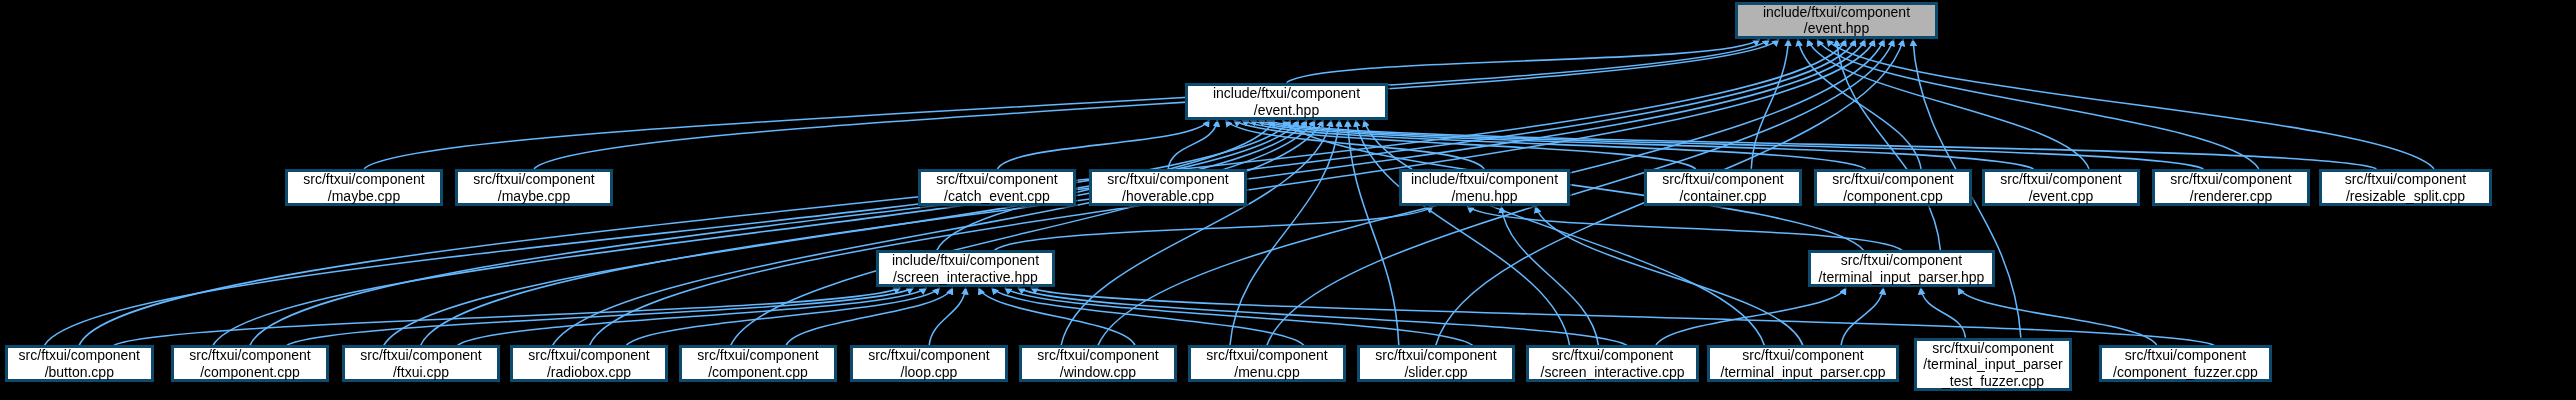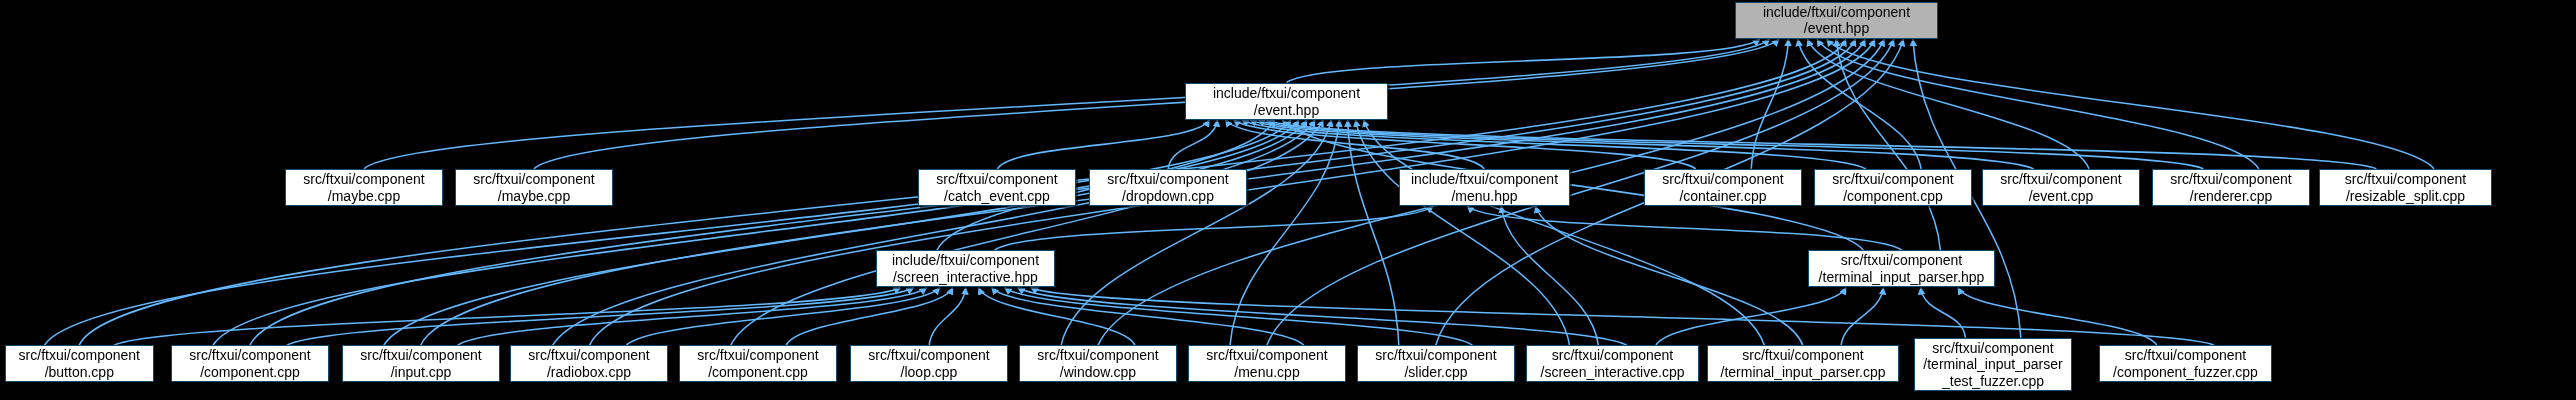--- a/index.html
+++ b/index.html
@@ -19,21 +19,21 @@
     position: absolute;
     left: 0;
     top: 0;
     width: 2576px;
     height: 400px;
     pointer-events: none;
   }
   .node {
     position: absolute;
     box-sizing: border-box;
-    border: 1px solid #0c4a6e;
+    border: 3px solid #0c4a6e;
     background: #ffffff;
     color: #000000;
     display: flex;
     flex-direction: column;
     align-items: center;
     justify-content: center;
     font-size: 14px;
     line-height: 1.18;
     text-align: center;
     white-space: pre;
@@ -113,32 +113,32 @@
         <path d="M 2248 360 C 2232.475 332, 2056.525 328, 2041 300" fill="none" stroke="#63b8ff" stroke-width="1.6" marker-end="url(#arrow)"></path>
         <path d="M 2308 360 C 2250.5 332, 1132 328, 1074.5 300" fill="none" stroke="#63b8ff" stroke-width="1.6" marker-end="url(#arrow)"></path>
       </g>
   </svg>
   <div id="node-layer">
       <div class="node highlight" style="left: 1735px; top: 1.9px; width: 203px; height: 37px;"><span>include/ftxui/component</span><span>/event.hpp</span></div>
       <div class="node" style="left: 1185px; top: 83px; width: 203px; height: 37px;"><span>include/ftxui/component</span><span>/event.hpp</span></div>
       <div class="node" style="left: 285px; top: 169px; width: 158px; height: 37px;"><span>src/ftxui/component</span><span>/maybe.cpp</span></div>
       <div class="node" style="left: 455px; top: 169px; width: 158px; height: 37px;"><span>src/ftxui/component</span><span>/maybe.cpp</span></div>
       <div class="node" style="left: 918px; top: 169px; width: 158px; height: 37px;"><span>src/ftxui/component</span><span>/catch_event.cpp</span></div>
-      <div class="node" style="left: 1089px; top: 169px; width: 158px; height: 37px;"><span>src/ftxui/component</span><span>/dropdown.cpp</span></div>
+      <div class="node" style="left: 1089px; top: 169px; width: 158px; height: 37px;"><span>src/ftxui/component</span><span>/hoverable.cpp</span></div>
       <div class="node" style="left: 1399px; top: 169px; width: 171px; height: 37px;"><span>include/ftxui/component</span><span>/menu.hpp</span></div>
       <div class="node" style="left: 1644px; top: 169px; width: 158px; height: 37px;"><span>src/ftxui/component</span><span>/container.cpp</span></div>
       <div class="node" style="left: 1814px; top: 169px; width: 158px; height: 37px;"><span>src/ftxui/component</span><span>/component.cpp</span></div>
       <div class="node" style="left: 1982px; top: 169px; width: 158px; height: 37px;"><span>src/ftxui/component</span><span>/event.cpp</span></div>
       <div class="node" style="left: 2152px; top: 169px; width: 158px; height: 37px;"><span>src/ftxui/component</span><span>/renderer.cpp</span></div>
       <div class="node" style="left: 2319px; top: 169px; width: 173px; height: 37px;"><span>src/ftxui/component</span><span>/resizable_split.cpp</span></div>
       <div class="node" style="left: 876px; top: 250px; width: 179px; height: 37px;"><span>include/ftxui/component</span><span>/screen_interactive.hpp</span></div>
       <div class="node" style="left: 1808px; top: 250px; width: 187px; height: 37px;"><span>src/ftxui/component</span><span>/terminal_input_parser.hpp</span></div>
       <div class="node" style="left: 4.8px; top: 345px; width: 149px; height: 37px;"><span>src/ftxui/component</span><span>/button.cpp</span></div>
       <div class="node" style="left: 171px; top: 345px; width: 158px; height: 37px;"><span>src/ftxui/component</span><span>/component.cpp</span></div>
-      <div class="node" style="left: 342px; top: 345px; width: 158px; height: 37px;"><span>src/ftxui/component</span><span>/input.cpp</span></div>
+      <div class="node" style="left: 342px; top: 345px; width: 158px; height: 37px;"><span>src/ftxui/component</span><span>/ftxui.cpp</span></div>
       <div class="node" style="left: 510px; top: 345px; width: 158px; height: 37px;"><span>src/ftxui/component</span><span>/radiobox.cpp</span></div>
       <div class="node" style="left: 679px; top: 345px; width: 158px; height: 37px;"><span>src/ftxui/component</span><span>/component.cpp</span></div>
       <div class="node" style="left: 850px; top: 345px; width: 158px; height: 37px;"><span>src/ftxui/component</span><span>/loop.cpp</span></div>
       <div class="node" style="left: 1019px; top: 345px; width: 158px; height: 37px;"><span>src/ftxui/component</span><span>/window.cpp</span></div>
       <div class="node" style="left: 1188px; top: 345px; width: 158px; height: 37px;"><span>src/ftxui/component</span><span>/menu.cpp</span></div>
       <div class="node" style="left: 1357px; top: 345px; width: 158px; height: 37px;"><span>src/ftxui/component</span><span>/slider.cpp</span></div>
       <div class="node" style="left: 1526px; top: 345px; width: 173px; height: 37px;"><span>src/ftxui/component</span><span>/screen_interactive.cpp</span></div>
       <div class="node" style="left: 1707px; top: 345px; width: 192px; height: 37px;"><span>src/ftxui/component</span><span>/terminal_input_parser.cpp</span></div>
       <div class="node" style="left: 1914px; top: 338px; width: 158px; height: 53px;"><span>src/ftxui/component</span><span>/terminal_input_parser</span><span>_test_fuzzer.cpp</span></div>
       <div class="node" style="left: 2099px; top: 345px; width: 173px; height: 37px;"><span>src/ftxui/component</span><span>/component_fuzzer.cpp</span></div>

